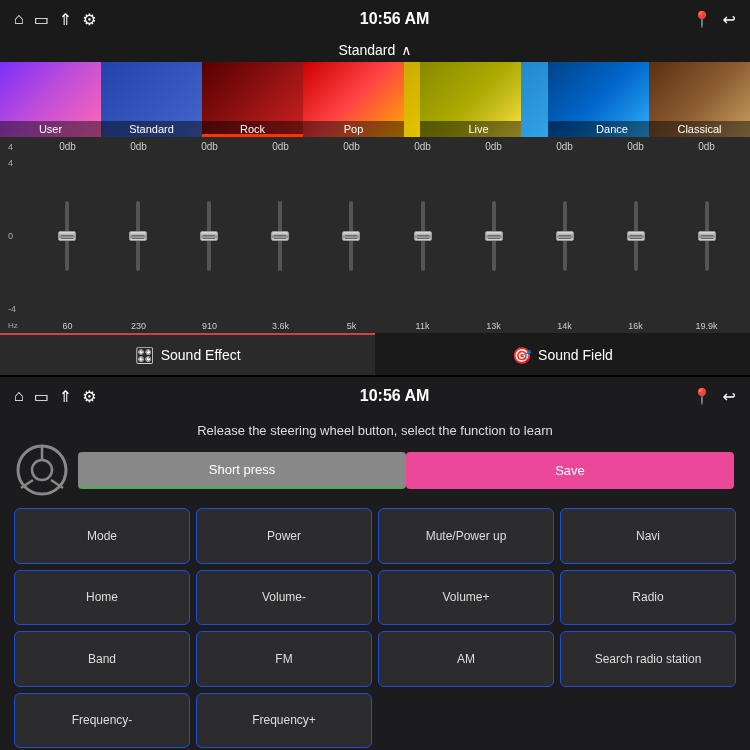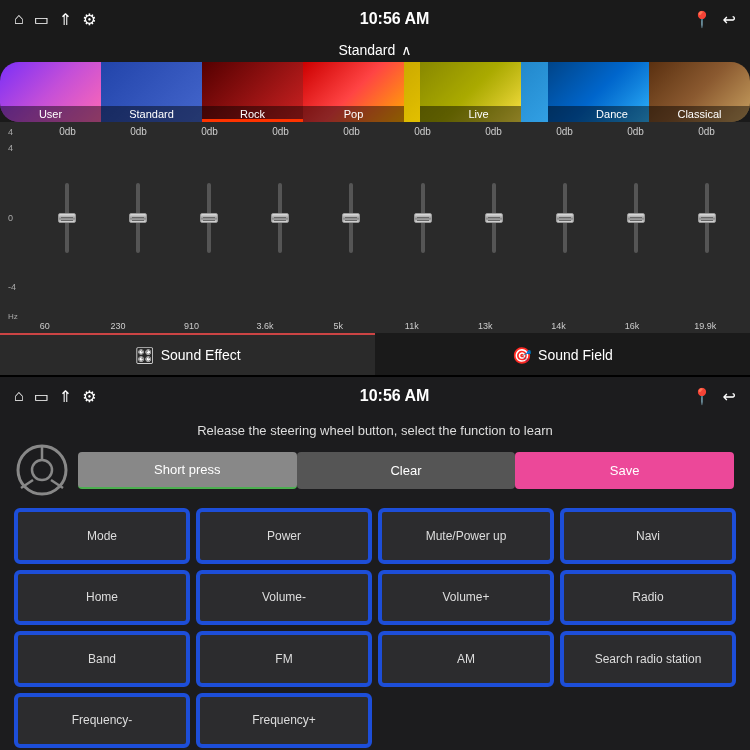--- a/index.html
+++ b/index.html
@@ -59,23 +59,22 @@
       color: white;
       font-size: 14px;
     }
     .chevron-up {
       color: white;
       font-size: 14px;
     }
 
     .eq-thumbnails {
       display: flex;
-      height: 60px;
+      height: 75px;
       overflow: hidden;
-      border-radius: 19px;
     }
     .eq-thumb {
       flex: 1;
       position: relative;
       overflow: hidden;
       cursor: pointer;
     }
     .eq-thumb-label {
       position: absolute;
       bottom: 0;
@@ -191,22 +190,21 @@
       height: 1px;
       background: #666;
     }
     .eq-slider-handle::before { top: 3px; }
     .eq-slider-handle::after { top: 6px; }
 
     .eq-freq-labels {
       display: flex;
       color: #aaa;
       font-size: 9px;
-      margin-top: 16px;
-      flex-direction: column;
+      margin-top: 3px;
     }
     .eq-freq-side { width: 24px; font-size: 8px; color: #aaa; }
     .eq-freq-cols { flex: 1; display: flex; }
     .eq-freq-col { flex: 1; text-align: center; color: #ccc; font-size: 9px; }
 
     
     .eq-bottom-tabs {
       display: flex;
       height: 42px;
       background: #1a1a1a;
@@ -284,21 +282,21 @@
 
     .sw-grid {
       display: grid;
       grid-template-columns: repeat(4, 1fr);
       gap: 6px;
       padding: 4px 14px;
       flex: 1;
     }
     .sw-grid-btn {
       background: #2c2c2e;
-      border: 4px solid #1d4ed8;
+      border: 1px solid #1d4ed8;
       border-radius: 6px;
       color: #ddd;
       font-size: 12px;
       padding: 8px 4px;
       cursor: pointer;
       text-align: center;
       display: flex;
       align-items: center;
       justify-content: center;
     }
@@ -497,21 +495,20 @@
     <svg class="sw-wheel-icon" viewBox="0 0 52 52" fill="none" xmlns="http://www.w3.org/2000/svg">
       <circle cx="26" cy="26" r="24" stroke="#888" stroke-width="3" fill="none"></circle>
       <circle cx="26" cy="26" r="10" stroke="#888" stroke-width="2.5" fill="none"></circle>
       <line x1="26" y1="16" x2="26" y2="2" stroke="#888" stroke-width="2.5"></line>
       <line x1="17" y1="36" x2="5" y2="44" stroke="#888" stroke-width="2.5"></line>
       <line x1="35" y1="36" x2="47" y2="44" stroke="#888" stroke-width="2.5"></line>
     </svg>
 
     <div class="sw-btn-group">
       <button class="sw-btn sw-btn-short active">Short press</button>
-      <button class="sw-btn sw-btn-clear">Clear</button>
       <button class="sw-btn sw-btn-save">Save</button>
     </div>
   </div>
 
   <div class="sw-grid" id="sw-grid">
       <button class="sw-grid-btn">Mode</button>
       <button class="sw-grid-btn">Power</button>
       <button class="sw-grid-btn">Mute/Power up</button>
       <button class="sw-grid-btn">Navi</button>
       <button class="sw-grid-btn">Home</button>

